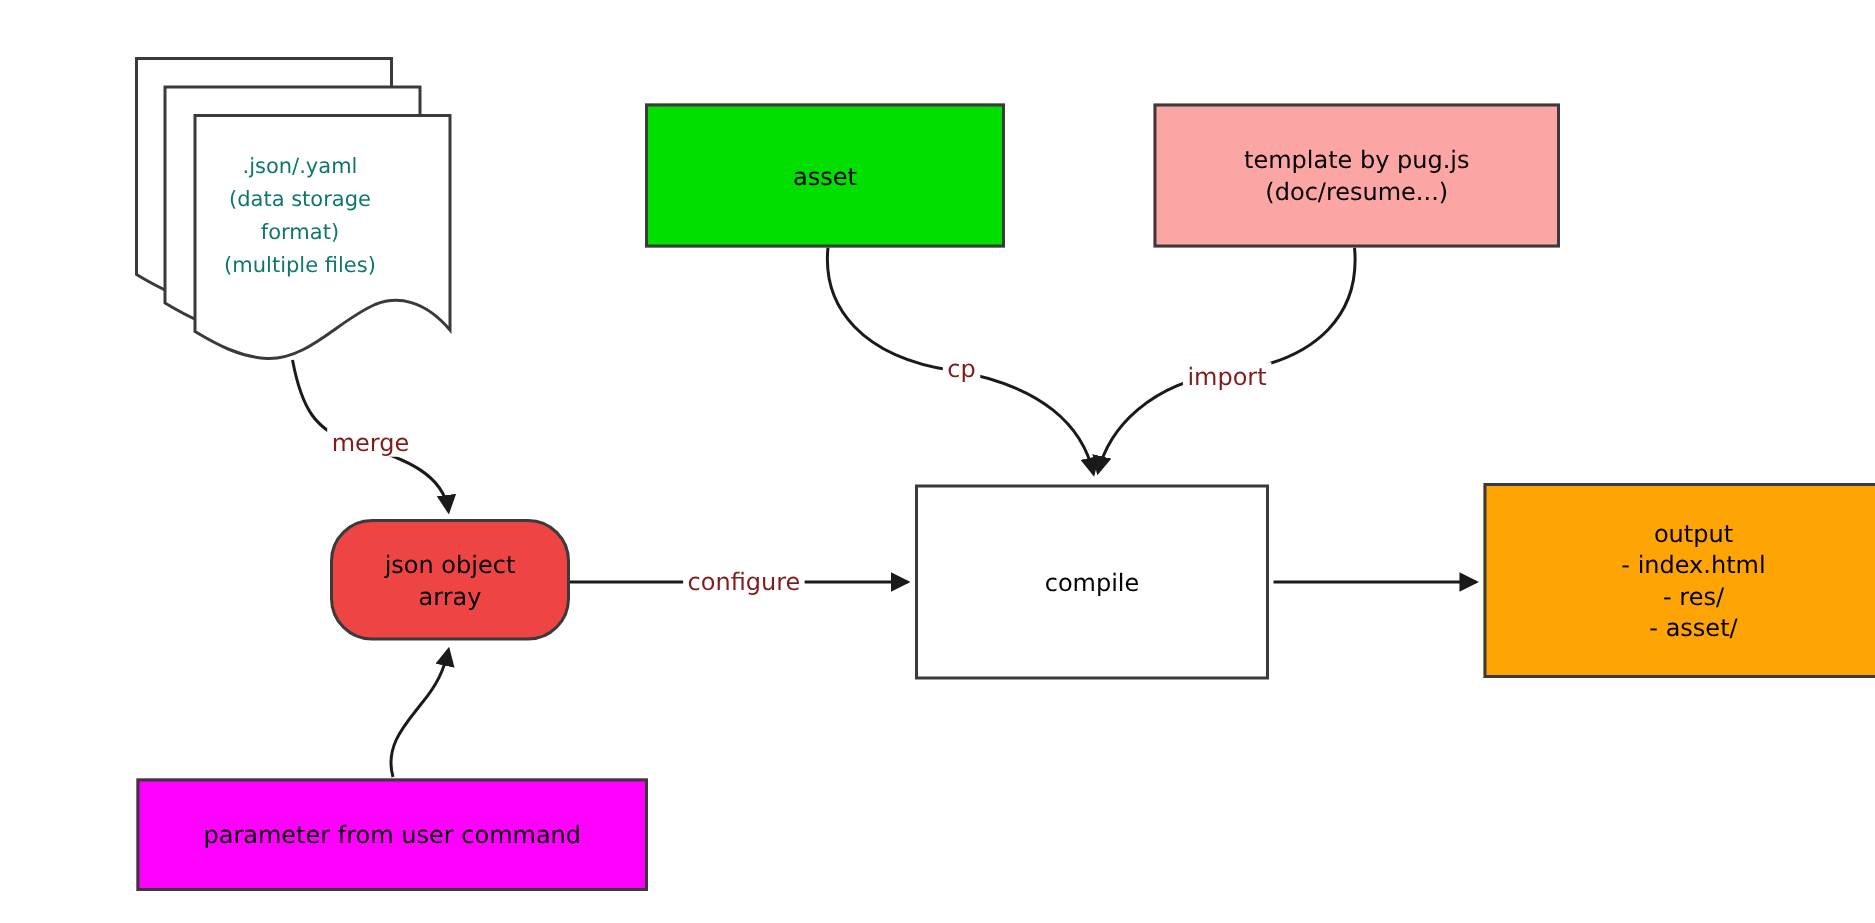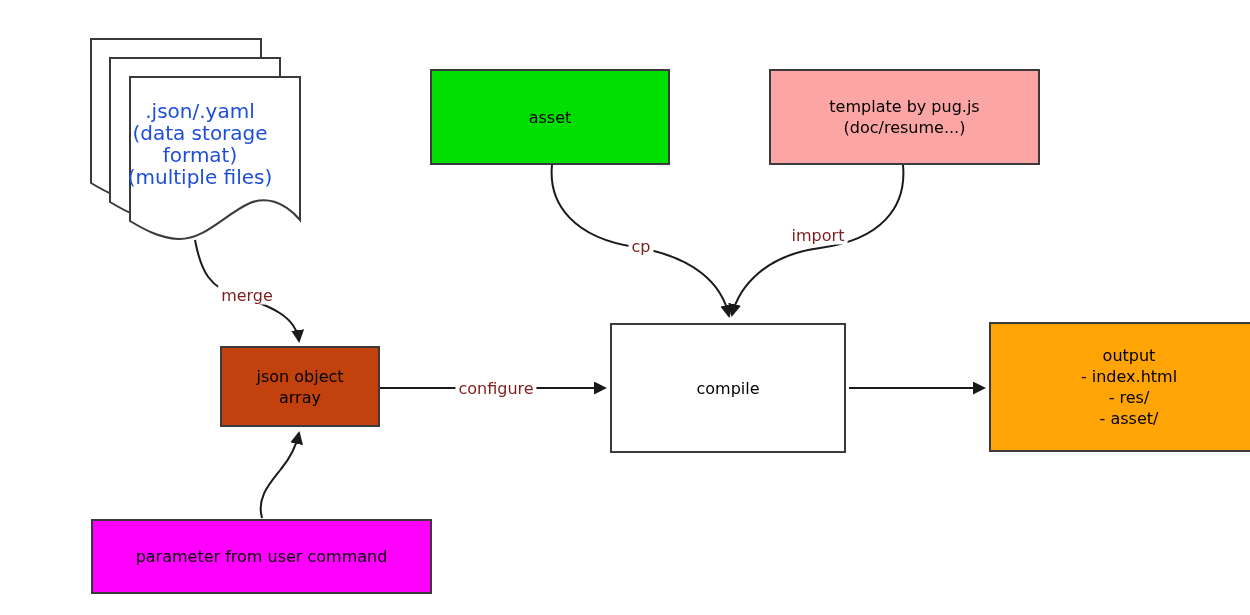--- a/index.html
+++ b/index.html
@@ -32,38 +32,38 @@
   .node-asset    {left:430px; top:69px;  width:240px; height:96px;}
   .node-template {left:769px; top:69px;  width:271px; height:96px;}
   .node-json     {left:220px; top:346px; width:160px; height:81px;}
   .node-compile  {left:610px; top:323px; width:236px; height:130px;}
   .node-output   {left:989px; top:322px; width:280px; height:130px;}
   .node-parameter{left:91px;  top:519px; width:341px; height:75px;}
   .doc-text{
     position:absolute;
     left:118px; top:100px; width:164px;
     text-align:center;
-    font-size:20px;
+    font-size:14px;
     line-height:22px;
-    color:#1d4ed8;
+    color:#0f766e;
     z-index:2;
   }
   .edge-label{
     position:absolute;
     transform:translate(-50%,-50%);
     background:#ffffff;
     padding:0 3px;
     font-size:16px;
     color:#7f1d1d;
     z-index:2;
     white-space:nowrap;
   }
   .label-merge    {left:247px; top:295px;}
   .label-cp       {left:641px; top:246px;}
-  .label-import   {left:818px; top:235px;}
+  .label-import   {left:818px; top:251px;}
   .label-configure{left:496px; top:388px;}
 </style>
 </head>
 <body>
 
 <div class="canvas">
 
   <svg class="edges-svg" width="1250" height="615" viewBox="0 0 1250 615">
     <defs>
       <marker id="arrow" viewBox="0 0 10 10" refX="8.5" refY="5" markerWidth="6.5" markerHeight="6.5" orient="auto-start-reverse">
@@ -96,21 +96,21 @@
 
   <div class="node node-asset" style="background-color: rgb(0, 223, 0);">
       <div>asset</div>
     </div>
 
   <div class="node node-template" style="background-color: #fca5a5;">
       <div>template by pug.js</div>
       <div>(doc/resume...)</div>
     </div>
 
-  <div class="node node-json" style="background-color: #c2410c;">
+  <div class="node node-json" style="background-color: #ef4444; border-radius: 28px;">
       <div>json object</div>
       <div>array</div>
     </div>
 
   <div class="node node-compile" style="background-color: rgb(255, 255, 255);">
       <div>compile</div>
     </div>
 
   <div class="node node-output" style="background-color: rgb(255, 164, 5);">
       <div>output</div>

